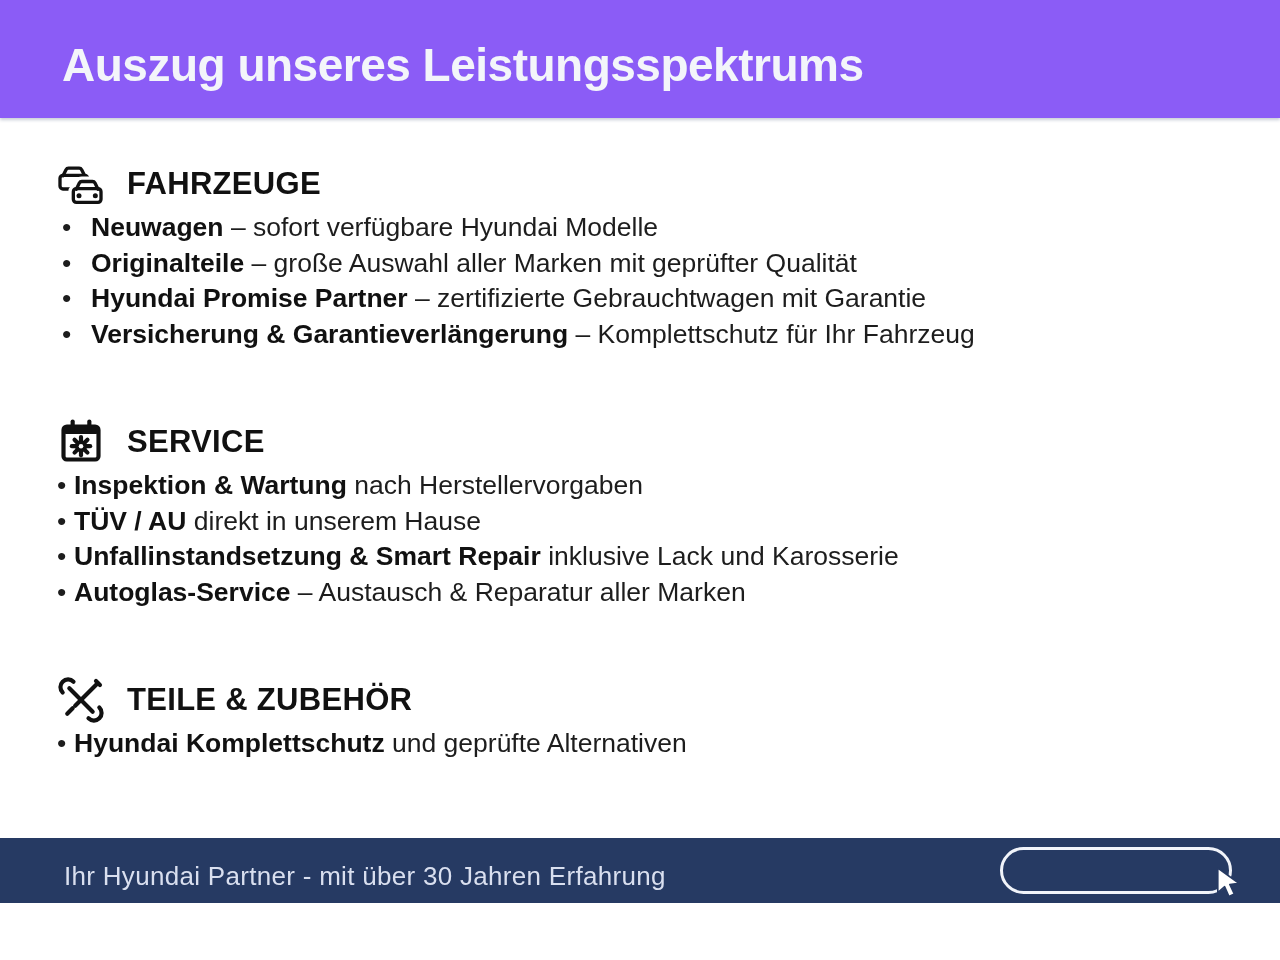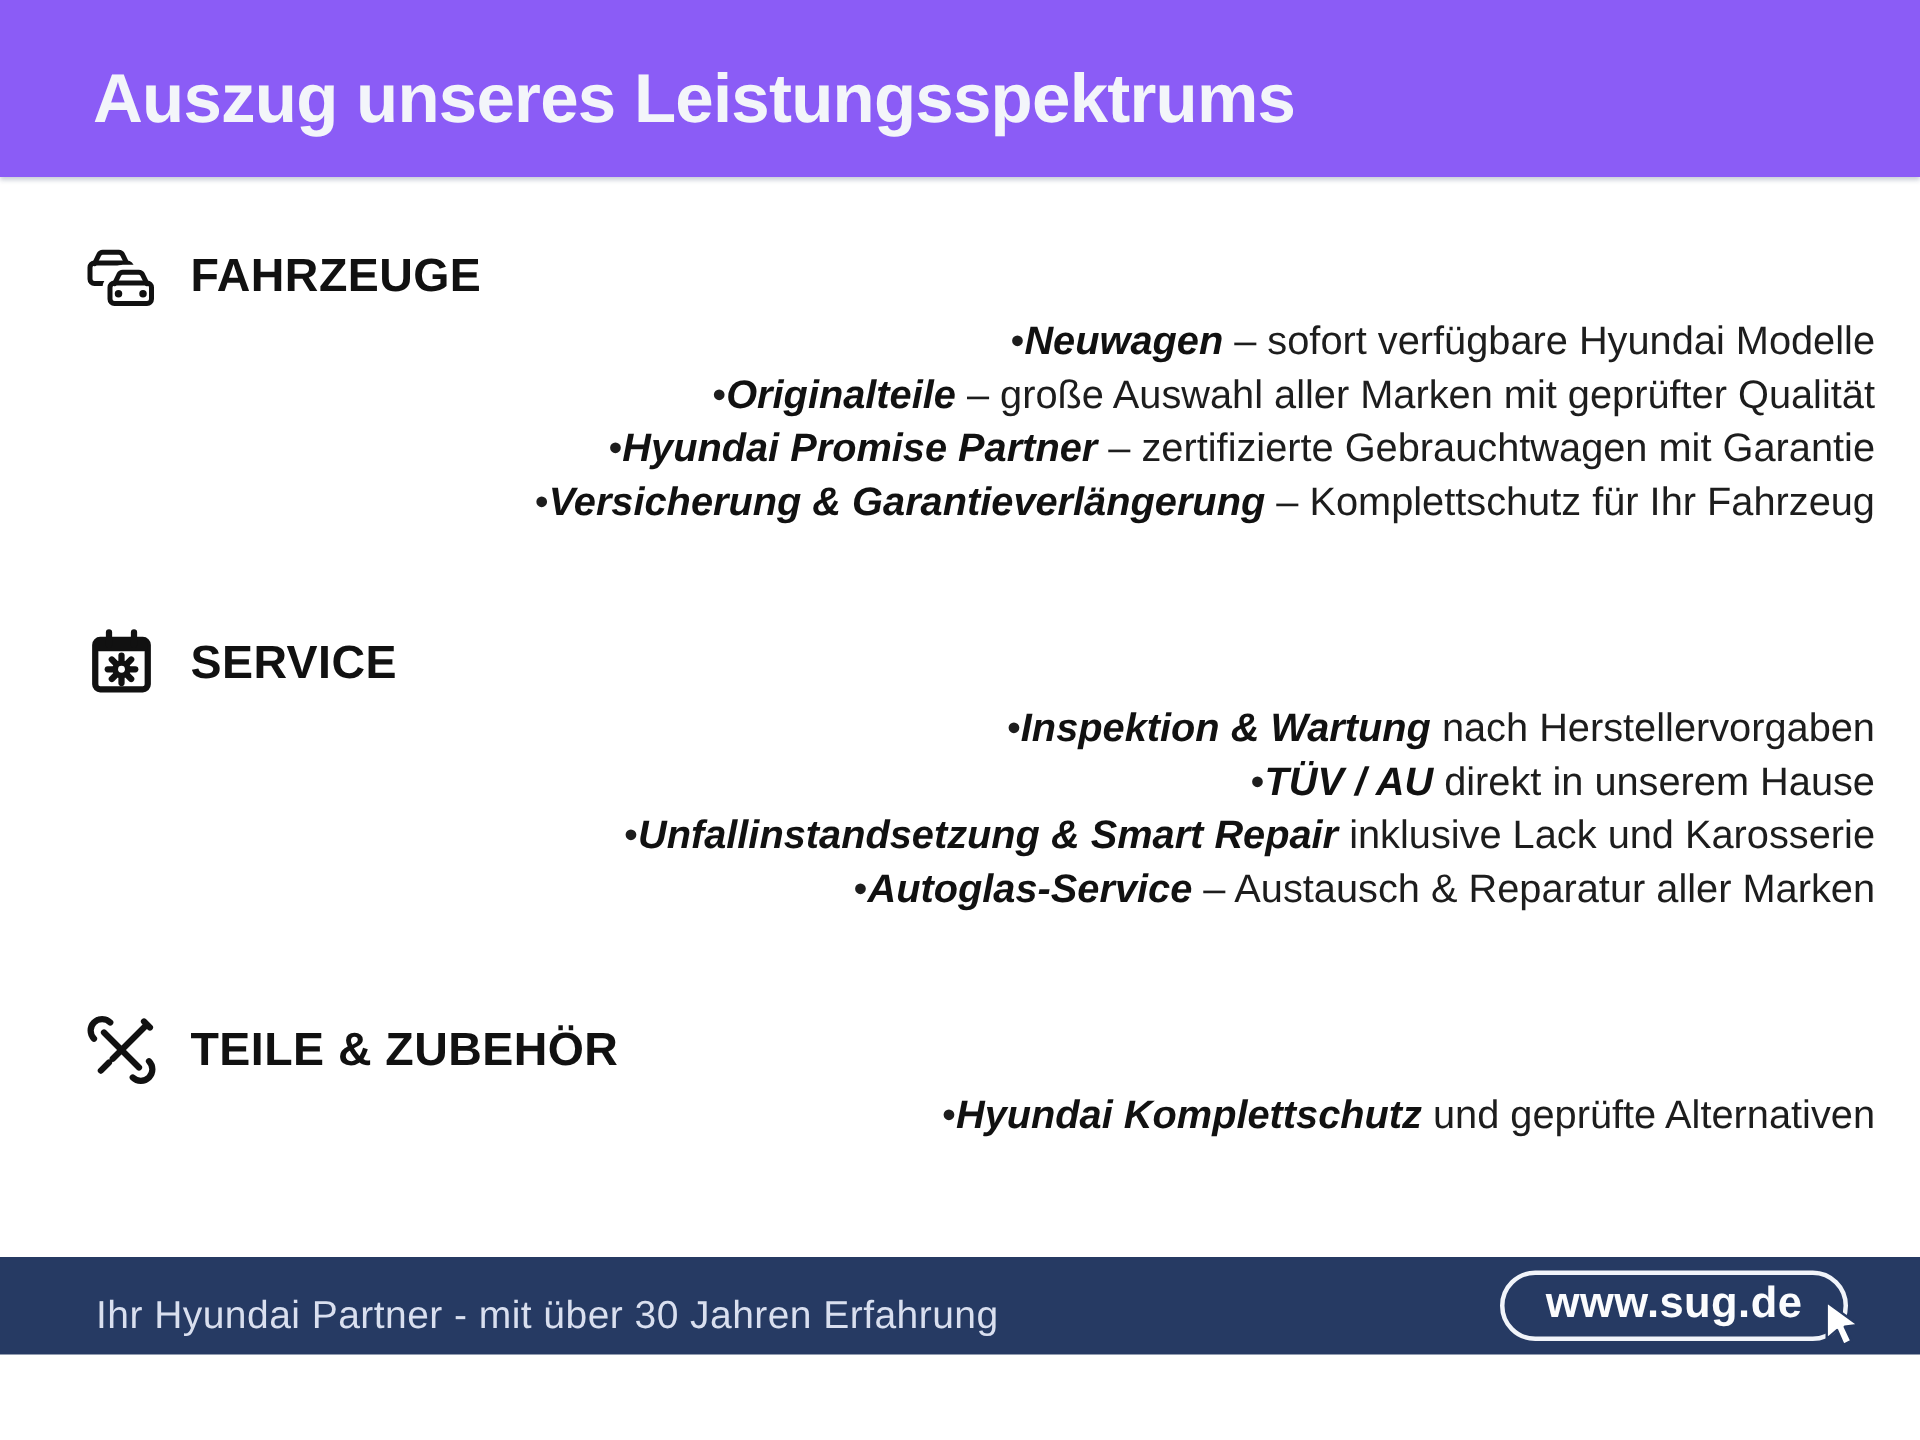--- a/index.html
+++ b/index.html
@@ -15,31 +15,31 @@
     background:#8b5cf6;
     display:flex;align-items:center;
     box-shadow:0 2px 3px rgba(38,58,99,.25);
   }
   .header-title{
     padding-left:62px;padding-top:12px;
     font-size:46px;font-weight:700;letter-spacing:-.5px;
     color:#f3f5fa;
   }
   
-  .section{position:absolute;left:55px;right:30px;text-align:right;}
+  .section{position:absolute;left:55px;right:30px;}
   .sec-head{height:52px;display:flex;align-items:center;gap:20px;}
   .sec-icon{width:52px;height:52px;display:flex;align-items:center;justify-content:center;flex:0 0 52px;}
   .sec-icon svg{width:50px;height:50px;}
   .sec-title{font-size:31px;font-weight:800;letter-spacing:.3px;color:#111;}
   ul.items{list-style:none;margin:0;padding:0;}
   ul.items li{
     font-size:26.5px;line-height:35.5px;color:#1d1d1d;
     white-space:nowrap;
   }
-  ul.items li .b{font-weight:700;color:#111;font-style:italic;}
+  ul.items li .b{font-weight:700;color:#111;}
   ul.style-a li::before{content:"•";display:inline-block;width:29px;padding-left:7px;color:#1d1d1d;}
   ul.style-b li::before{content:"•";display:inline-block;width:17px;padding-left:2px;color:#1d1d1d;}
   #sec-fahrzeuge{top:158px;}
   #sec-service{top:416px;}
   #sec-teile{top:674px;}
   
   .footer-bar{
     position:absolute;top:838px;left:0;width:1280px;height:65px;
     background:#263a63;
   }
@@ -142,18 +142,17 @@
     <span class="sec-title">TEILE &amp; ZUBEHÖR</span>
   </div>
   <ul class="items style-b">
     <li><span class="b">Hyundai Komplettschutz</span><span> und geprüfte Alternativen</span></li>
   </ul>
 </div>
 
 <div class="footer-bar">
   <div class="footer-tagline">Ihr Hyundai Partner - mit über 30 Jahren Erfahrung</div>
   <div class="website-pill">
-    <span class="website-label">www.sug.de</span>
     <svg class="cursor-icon" viewBox="0 0 20 22">
       <path d="M3 1 L3 16.4 L7.3 12.7 L10 18.8 L13.3 17.2 L10.5 11.3 L16.2 10.6 Z" fill="#ffffff" stroke="#263a63" stroke-width="1" stroke-linejoin="round"></path>
     </svg>
   </div>
 </div>
 
 </body></html>

